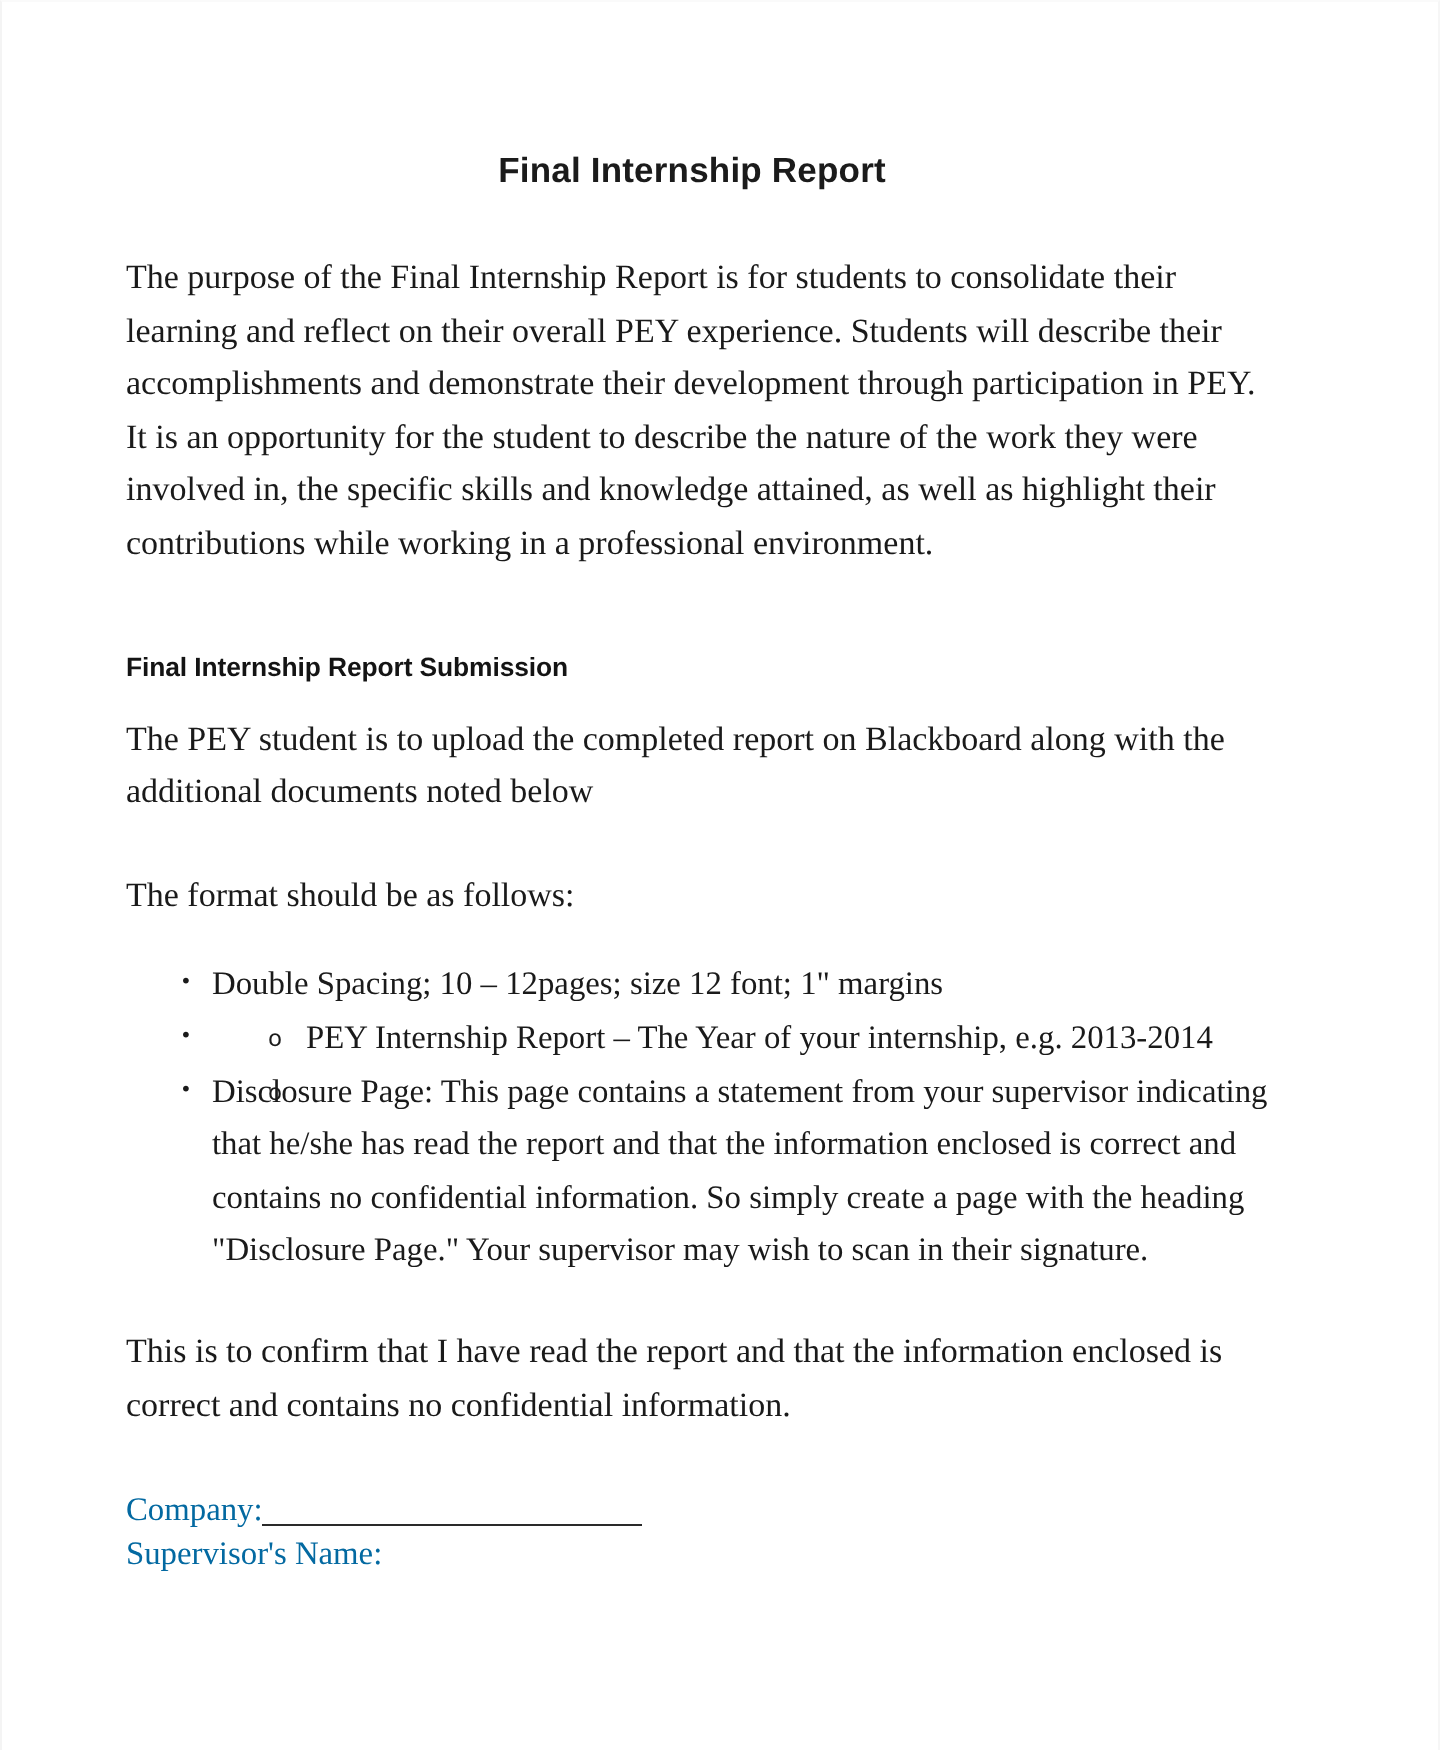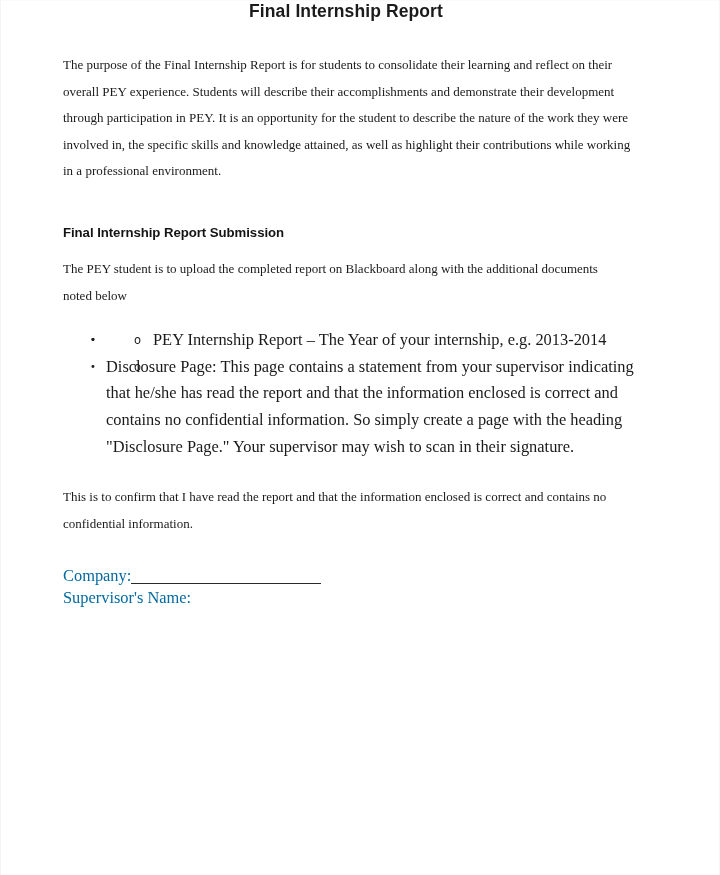--- a/index.html
+++ b/index.html
@@ -35,36 +35,37 @@
 
   
   .doc-title {
     font-family: "Liberation Sans", "DejaVu Sans", sans-serif;
     font-size: 17.5px;
     font-weight: 600;
     letter-spacing: 0.1px;
     color: #1b1b1b;
     text-align: center;
     margin: 0;
+    padding-top: 74px;
     padding-right: 6px;
   }
 
   
   .section-heading {
     font-family: "Liberation Sans", "DejaVu Sans", sans-serif;
     font-size: 13.2px;
     font-weight: 700;
     letter-spacing: -0.05px;
     color: #141414;
     margin: 0;
   }
 
   
   .para {
-    font-size: 13px;
+    font-size: 17px;
     line-height: 26.6px;
     margin: 0;
     color: #1a1a1a;
     text-align: left;
   }
 
   .para-intro { margin-top: 30px; }
   .heading-submission { margin-top: 40px; }
   .para-upload { margin-top: 16px; width: 566px; }
   .para-format { margin-top: 25px; }
@@ -155,25 +156,27 @@
   <div id="sheet">
 
     <h1 class="doc-title">Final Internship Report</h1>
 
     <p class="para para-intro">The purpose of the Final Internship Report is for students to consolidate their learning and reflect on their overall PEY experience. Students will describe their accomplishments and demonstrate their development through participation in PEY. It is an opportunity for the student to describe the nature of the work they were involved in, the specific skills and knowledge attained, as well as highlight their contributions while working in a professional environment.</p>
 
     <h2 class="section-heading heading-submission">Final Internship Report Submission</h2>
 
     <p class="para para-upload">The PEY student is to upload the completed report on Blackboard along with the additional documents noted below</p>
 
+    <p class="para para-format">The format should be as follows:</p>
 
     <ul class="bullets level1">
 
       <li class="bullet-item lvl1">
         <span class="marker">•</span>
+        <span>Double Spacing; 10 – 12pages; size 12 font; 1" margins</span>
       </li>
 
       <li class="bullet-item lvl1">
         <span class="marker">•</span>
         <ul class="level2">
           <li class="lvl2">
             <span class="marker">o</span>
             <span>PEY Internship Report – The Year of your internship, e.g. 2013-2014</span>
           </li>
           <li class="lvl2">

